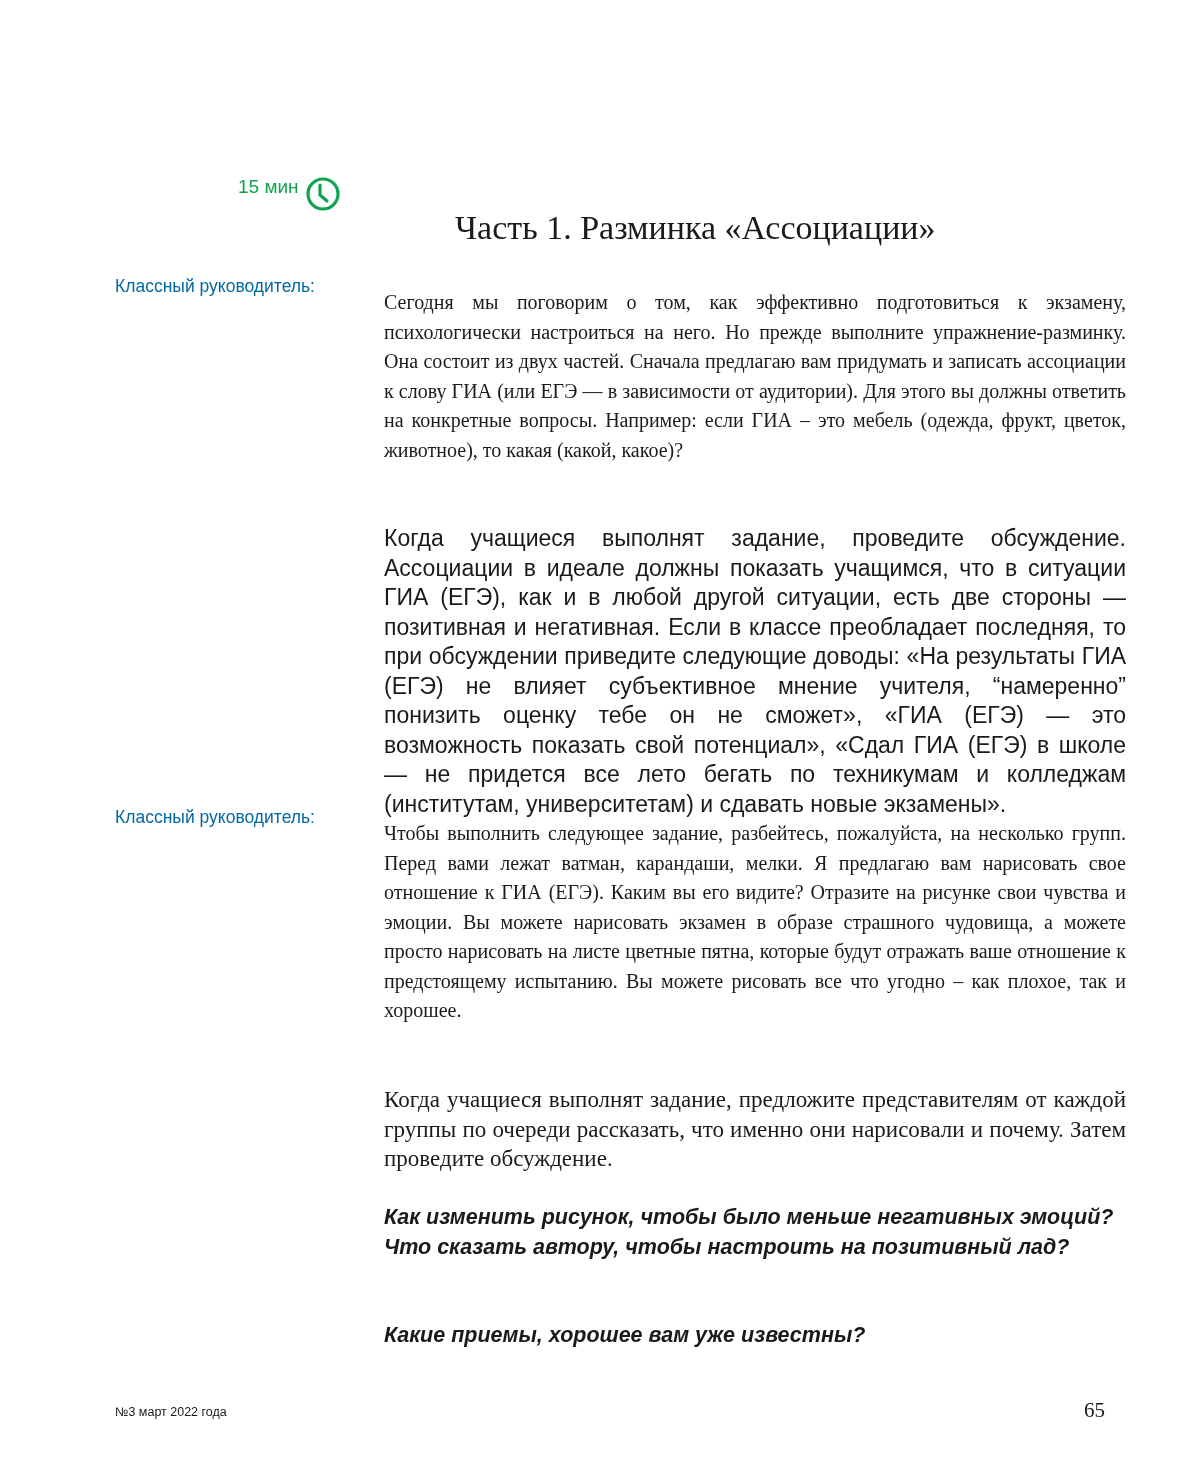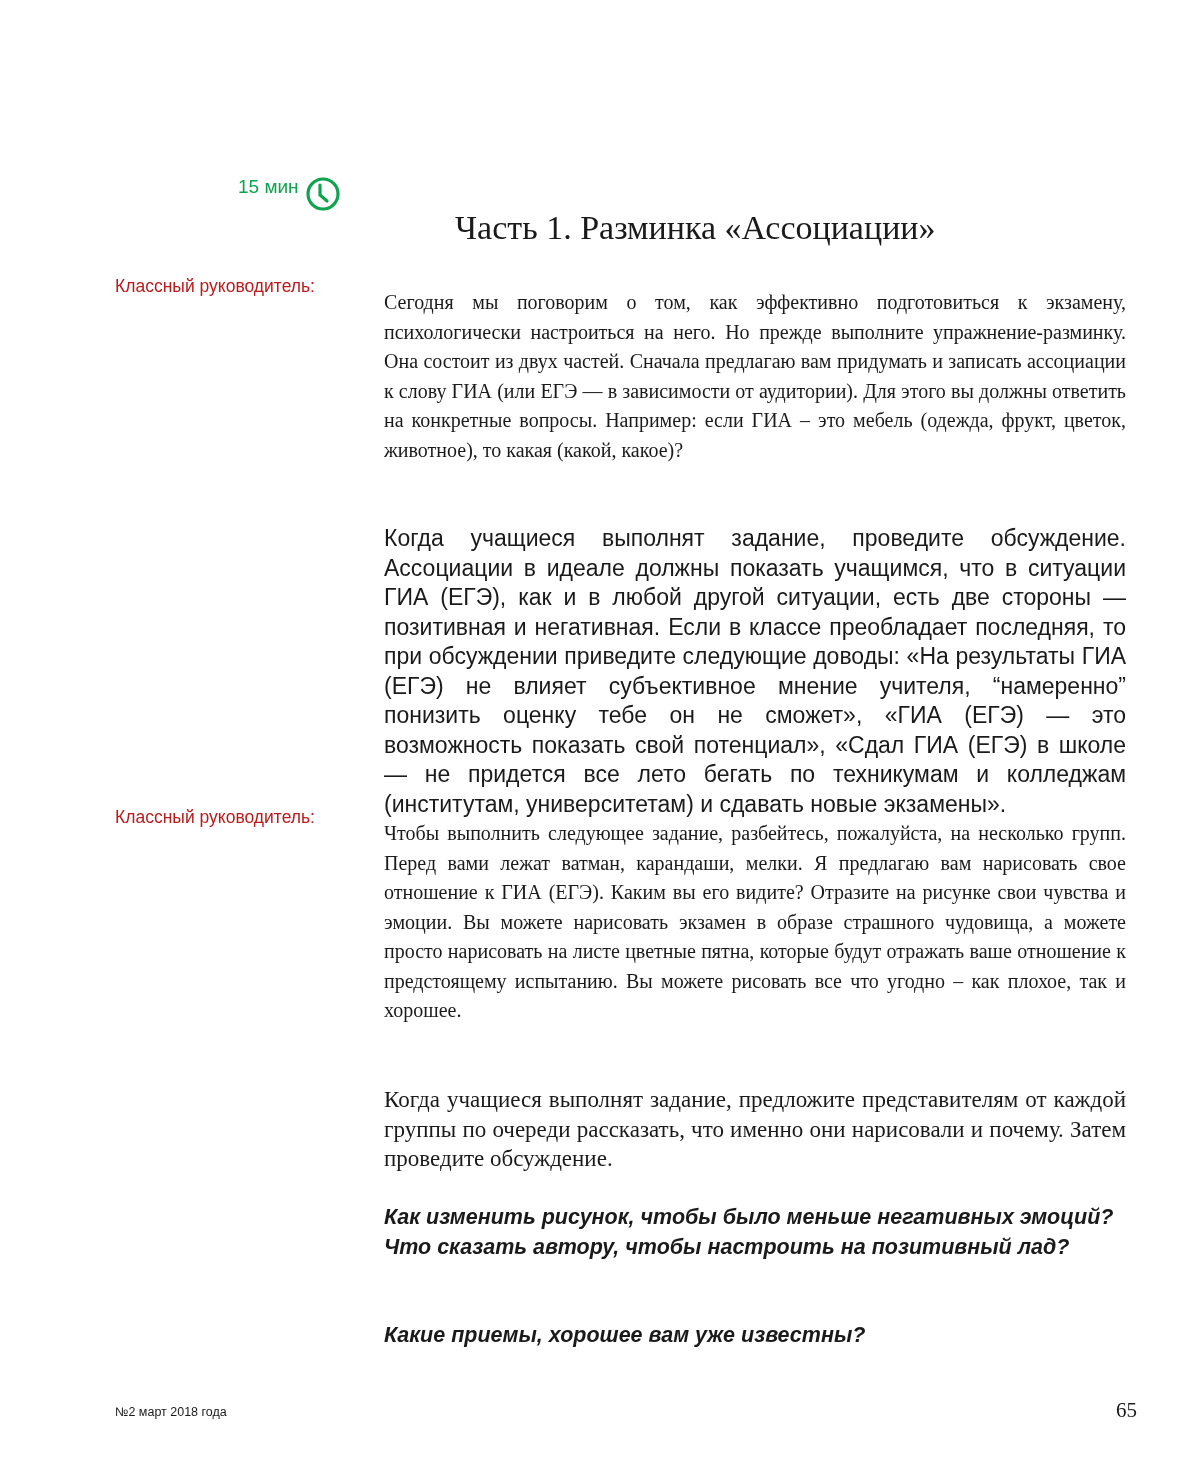--- a/index.html
+++ b/index.html
@@ -1,26 +1,26 @@
 <!DOCTYPE html>
 <html><head>
 <meta charset="utf-8">
 <style>
   html, body { margin: 0; padding: 0; background: #ffffff; }
   body { width: 1181px; height: 1476px; position: relative; overflow: hidden; color: #1a1a1a; }
   .timer { position: absolute; left: 238px; top: 176px; display: flex; align-items: flex-start; gap: 6px; }
   .timer-text { font-family: "Liberation Sans", sans-serif; font-size: 19px; color: #0fa34f; }
   .timer svg { width: 36px; height: 36px; }
   .title { position: absolute; left: 455px; top: 202px; font-family: "Liberation Serif", serif; font-size: 34px; color: #1a1a1a; white-space: nowrap; margin-top: 7px; }
-  .speaker { position: absolute; left: 115px; font-family: "Liberation Sans", sans-serif; font-size: 17.5px; color: #b91c1c; white-space: nowrap; }
+  .speaker { position: absolute; left: 115px; font-family: "Liberation Sans", sans-serif; font-size: 17.5px; color: #0369a1; white-space: nowrap; }
   .serif-block { position: absolute; left: 369px; width: 742px; font-family: "Liberation Serif", serif; font-size: 20px; line-height: 29.5px; text-align: justify; }
   .sans-block { position: absolute; left: 369px; width: 742px; font-family: "Liberation Sans", sans-serif; font-size: 23px; line-height: 29.5px; text-align: justify; }
   .q-block { position: absolute; left: 369px; width: 742px; font-family: Liberation Sans, sans-serif; font-style: italic; font-weight: bold; font-size: 21.5px; line-height: 30px; }
   .footer-left { position: absolute; left: 115px; top: 1405px; font-family: "Liberation Sans", sans-serif; font-size: 12.5px; color: #1a1a1a; }
-  .footer-right { position: absolute; left: 1084px; top: 1398px; font-family: "Liberation Serif", serif; font-size: 21px; color: #1a1a1a; margin-left: 32px; }
+  .footer-right { position: absolute; left: 1084px; top: 1398px; font-family: "Liberation Serif", serif; font-size: 21px; color: #1a1a1a; }
   p { margin: 15px; }
 </style>
 </head>
 <body>
 
 <div class="timer">
   <span class="timer-text">15 мин</span>
   <span>
     <svg viewBox="0 0 36 36">
         <circle cx="18" cy="18" r="15" fill="none" stroke="#0fa34f" stroke-width="3.2"></circle>
@@ -35,14 +35,14 @@
 <p class="serif-block" style="top:273px;">Сегодня мы поговорим о том, как эффективно подготовиться к экзамену, психологически настроиться на него. Но прежде выполните упражнение-разминку. Она состоит из двух частей. Сначала предлагаю вам придумать и записать ассоциации к слову ГИА (или ЕГЭ — в зависимости от аудитории). Для этого вы должны ответить на конкретные вопросы. Например: если ГИА – это мебель (одежда, фрукт, цветок, животное), то какая (какой, какое)?</p>
 <p class="sans-block" style="top:509px;">Когда учащиеся выполнят задание, проведите обсуждение. Ассоциации в идеале должны показать учащимся, что в ситуации ГИА (ЕГЭ), как и в любой другой ситуации, есть две стороны — позитивная и негативная. Если в классе преобладает последняя, то при обсуждении приведите следующие доводы: «На результаты ГИА (ЕГЭ) не влияет субъективное мнение учителя, “намеренно” понизить оценку тебе он не сможет», «ГИА (ЕГЭ) — это возможность показать свой потенциал», «Сдал ГИА (ЕГЭ) в школе — не придется все лето бегать по техникумам и колледжам (институтам, университетам) и сдавать новые экзамены».</p>
 
 <div class="speaker" style="top:807px;">Классный руководитель:</div>
 <p class="serif-block" style="top:804px;">Чтобы выполнить следующее задание, разбейтесь, пожалуйста, на несколько групп. Перед вами лежат ватман, карандаши, мелки. Я предлагаю вам нарисовать свое отношение к ГИА (ЕГЭ). Каким вы его видите? Отразите на рисунке свои чувства и эмоции. Вы можете нарисовать экзамен в образе страшного чудовища, а можете просто нарисовать на листе цветные пятна, которые будут отражать ваше отношение к предстоящему испытанию. Вы можете рисовать все что угодно – как плохое, так и хорошее.</p>
 <p class="sans-block" style="top:1070px;font-family:Liberation Serif, serif;">Когда учащиеся выполнят задание, предложите представителям от каждой группы по очереди рассказать, что именно они нарисовали и почему. Затем проведите обсуждение.</p>
 
 <p class="q-block" style="top:1187px;">Как изменить рисунок, чтобы было меньше негативных эмоций? Что сказать автору, чтобы настроить на позитивный лад?</p>
 <p class="q-block" style="top:1305px;">Какие приемы, хорошее вам уже известны?</p>
 
-<div class="footer-left">№2 март 2018 года</div>
+<div class="footer-left">№3 март 2022 года</div>
 <div class="footer-right">65</div>
 
 </body></html>

